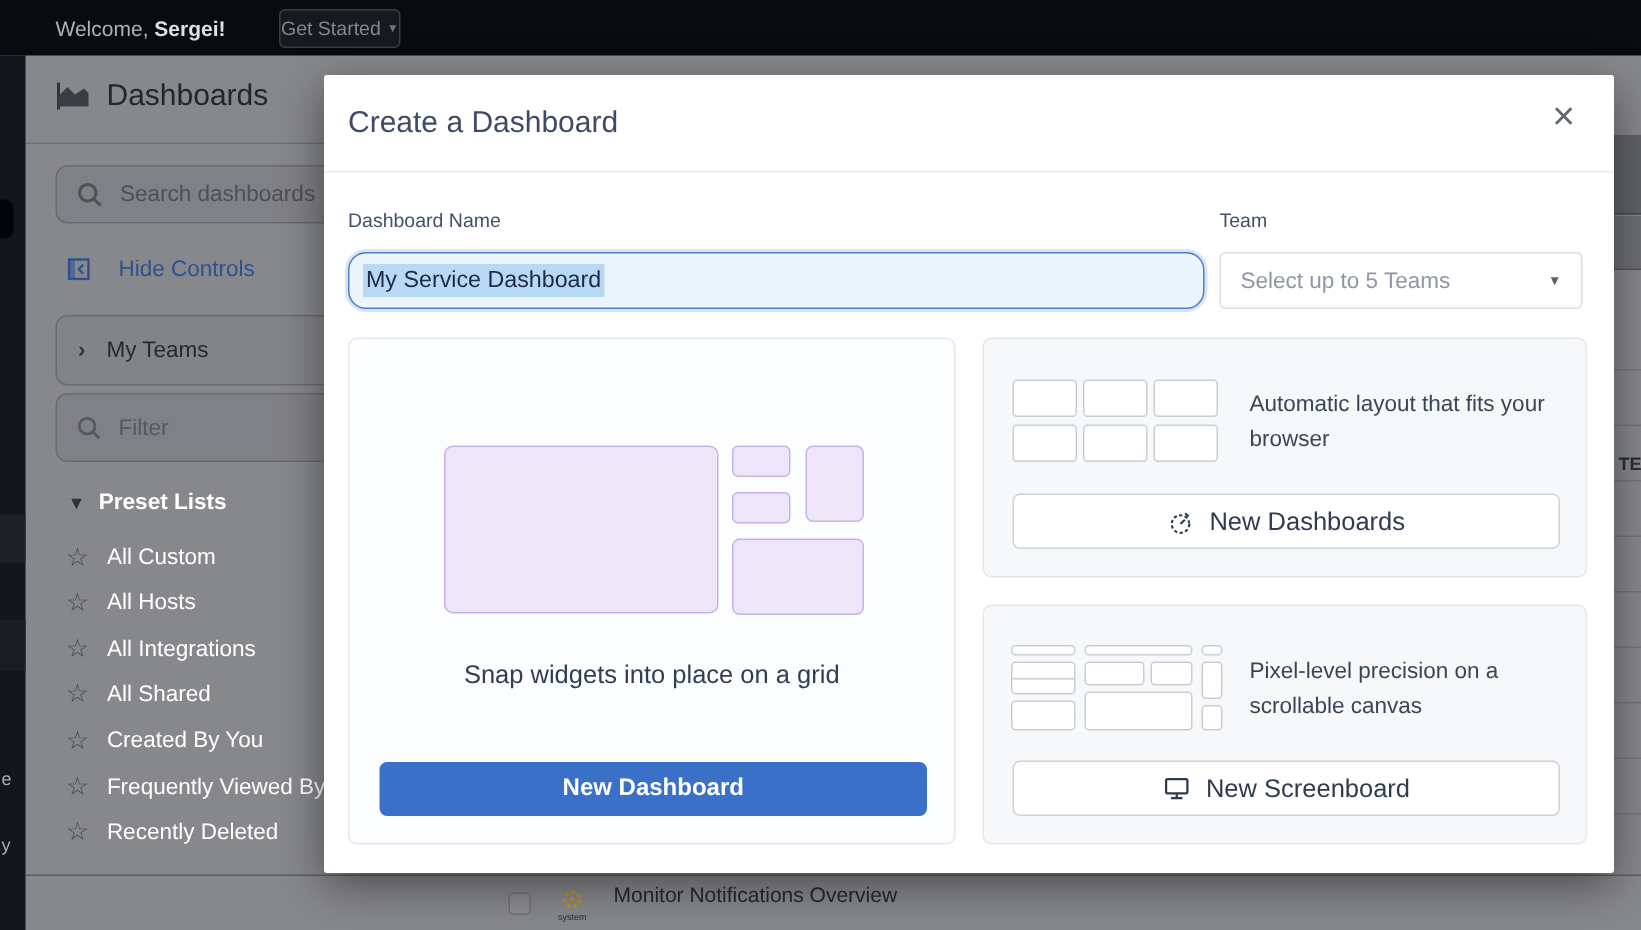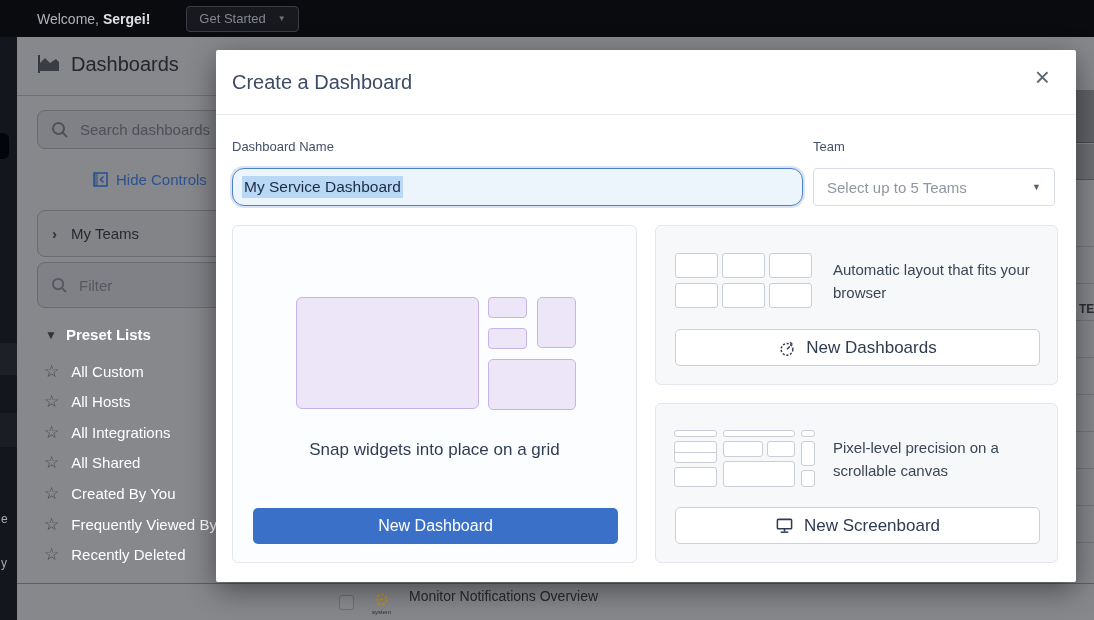--- a/index.html
+++ b/index.html
@@ -3,40 +3,40 @@
 <meta charset="utf-8">
 <style>
   * { margin:0; padding:0; box-sizing:border-box; }
   html,body { width:1094px; height:620px; overflow:hidden; }
   body { font-family:"Liberation Sans", sans-serif; position:relative; background:#87888c; }
 
   
   .topbar { position:absolute; left:0; top:0; width:1094px; height:37px; background:#0a0b0e; z-index:30; display:flex; align-items:center; }
   .welcome { margin-left:37px; font-size:14px; color:#aeb2b9; }
   .welcome b { color:#dde0e5; font-weight:700; }
-  .getstarted { margin-left:36px; height:26px; padding:0 12px; background:#17191e; border:1px solid #3a3d44; border-radius:4px; color:#83878e; font-size:13px; display:flex; align-items:center; gap:12px; cursor:pointer; }
+  .getstarted { margin-left:36px; height:26px; padding:0 0; background:#17191e; border:1px solid #3a3d44; border-radius:4px; color:#83878e; font-size:13px; display:flex; align-items:center; gap:4px; cursor:pointer; }
   .getstarted .caret { font-size:8px; color:#6d7178; }
 
   
   .rail { position:absolute; left:0; top:37px; width:17px; height:583px; background:#14161d; z-index:25; }
   .rail .pill { position:absolute; left:0; top:96px; width:9px; height:26px; background:#04050a; border-radius:0 6px 6px 0; }
   .rail .blockA { position:absolute; left:0; top:306px; width:17px; height:32px; background:#1d2027; }
   .rail .blockB { position:absolute; left:0; top:376px; width:17px; height:34px; background:#1a1d24; }
   .rail .frag { position:absolute; left:1px; color:#a8acb3; font-size:12px; }
 
   
   .sb-title { position:absolute; left:37px; top:53px; display:flex; align-items:center; gap:10px; z-index:5; }
   .sb-title span { font-size:20px; font-weight:500; color:#23262c; }
   .sb-divider { position:absolute; left:17px; top:95px; width:314px; height:1px; background:#6e7074; }
   .inputbox { position:absolute; left:37px; width:294px; background:#808186; border:1.5px solid #696b70; border-radius:8px; display:flex; align-items:center; gap:11px; padding-left:13px; }
   .inputbox .ph { font-size:15px; color:#4d5056; }
   .searchbox { top:110px; height:39px; }
   .filterbox { top:262px; height:46px; }
   .filterbox .ph { color:#55585e; }
-  .hidecontrols { position:absolute; left:45px; top:171px; display:flex; align-items:center; gap:8px; cursor:pointer; z-index:5;margin-left:48px; }
+  .hidecontrols { position:absolute; left:45px; top:171px; display:flex; align-items:center; gap:19px; cursor:pointer; z-index:5; }
   .hidecontrols span { font-size:15px; font-weight:500; color:#2d5191; }
   .teamsbox { position:absolute; left:37px; top:210px; width:294px; height:47px; background:#838488; border:1.5px solid #696b70; border-radius:8px; display:flex; align-items:center; gap:14px; padding-left:14px; cursor:pointer; }
   .teamsbox .chev { font-size:15px; color:#303338; font-weight:700; }
   .teamsbox span.lbl { font-size:15px; color:#26292f; }
   .preset-hdr { position:absolute; left:45px; top:326px; display:flex; align-items:center; gap:9px; cursor:pointer; }
   .preset-hdr .chev { font-size:12px; color:#303338; }
   .preset-hdr span.lbl { font-size:15px; font-weight:700; color:#ffffff; }
   .preset-item { position:absolute; left:44px; width:280px; height:22px; display:flex; align-items:center; gap:12px; cursor:pointer; }
   .preset-item .star { font-size:17px; color:#45484e; line-height:1; }
   .preset-item span.lbl { font-size:15px; color:#ffffff; white-space:nowrap; }
@@ -66,21 +66,21 @@
   .team-select .ph { font-size:15px; color:#8f96a3; flex:1; }
   .team-select .caret { font-size:9px; color:#575e6a; }
 
   .card { position:absolute; border:1px solid #e3e6ec; border-radius:6px; }
   .card-grid { left:16px; top:175px; width:405px; height:338px; background:#fcfdfe; }
   .card-time { left:439px; top:175px; width:403px; height:160px; background:#f7f8fa; }
   .card-screen { left:439px; top:353px; width:403px; height:160px; background:#f7f8fa; }
 
   .prect { position:absolute; background:#ece6f8; border:1.5px solid #c6b3e8; border-radius:5px; }
   .caption-grid { position:absolute; left:0; top:214px; width:100%; text-align:center; font-size:17px; color:#313d55; }
-  .btn-primary { position:absolute; left:20px; top:282px; width:365px; height:36px; background:#3b70c8; border:none; border-radius:5px; color:#fff; font-size:16px; font-weight:400; font-family:"Liberation Sans",sans-serif; cursor:pointer; }
+  .btn-primary { position:absolute; left:20px; top:282px; width:365px; height:36px; background:#3b70c8; border:none; border-radius:5px; color:#fff; font-size:16px; font-weight:700; font-family:"Liberation Sans",sans-serif; cursor:pointer; }
 
   .wrect { position:absolute; background:#ffffff; border:1px solid #c9ced6; border-radius:3px; }
   .side-caption { position:absolute; left:177px; top:33px; width:212px; font-size:15px; line-height:1.5; color:#3a4656; }
   .btn-secondary { position:absolute; left:19px; top:103px; width:365px; height:37px; background:#fff; border:1px solid #cdd2d9; border-radius:5px; color:#2f3b51; font-size:17px; font-family:"Liberation Sans",sans-serif; cursor:pointer; display:flex; align-items:center; justify-content:center; gap:10px; }
 </style>
 </head>
 <body>
 
 <div class="topbar">
   <div class="welcome">

